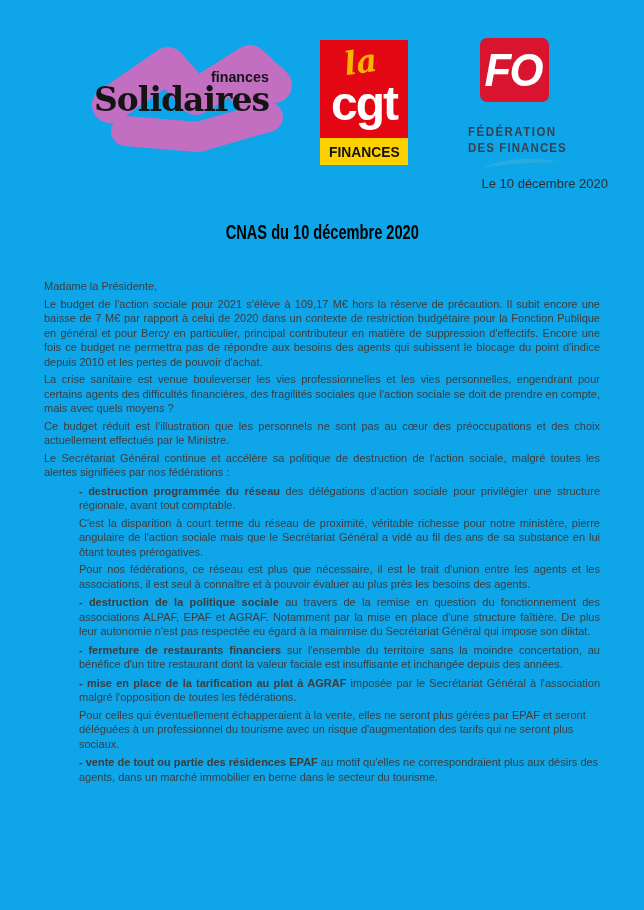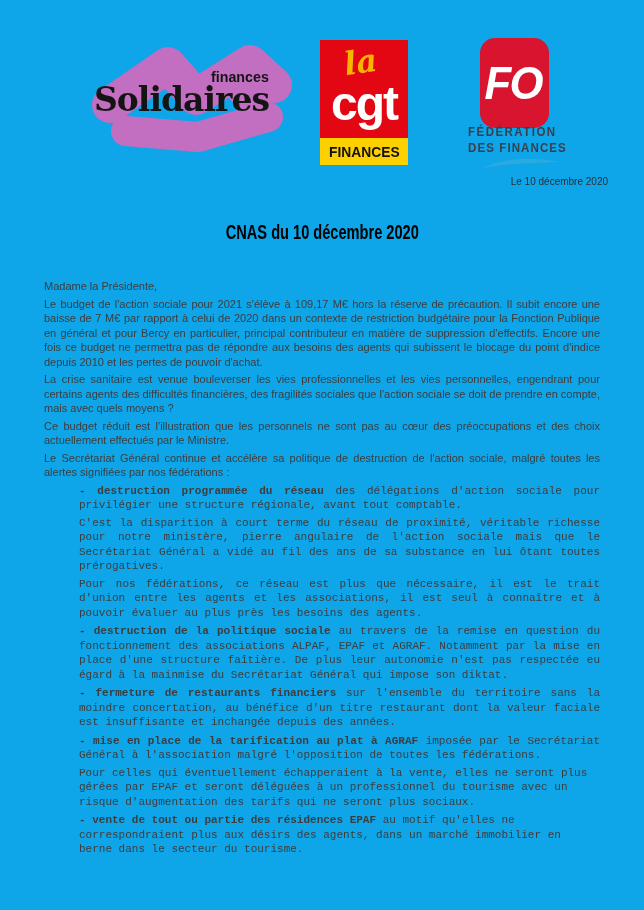--- a/index.html
+++ b/index.html
@@ -37,58 +37,58 @@
     position:absolute; left:0; bottom:0; width:100%; height:27px; background:#fdd100;
     display:flex; align-items:center; justify-content:center;
   }
   .cgt-band span {
     font-weight:bold; font-size:15px; color:#111111; letter-spacing:0px;
     transform:scaleX(0.92); white-space:nowrap;
   }
 
   .logo-fo { position:absolute; left:468px; top:38px; width:140px; height:132px; }
   .fo-box {
-    position:absolute; left:12px; top:0; width:69px; height:90px;
-    background:#d9142f; border-radius:15px;
+    position:absolute; left:12px; top:0; width:69px; height:64px;
+    background:#d9142f; border-radius:7px;
     display:flex; align-items:center; justify-content:center;
   }
   .fo-box span {
     font-style:italic; font-weight:bold; font-size:46px; color:#ffffff;
     letter-spacing:-2px; transform:scaleX(0.95); padding-right:4px;
   }
   .fo-line1, .fo-line2 {
     position:absolute; left:0; font-weight:bold; color:#39404c;
     font-size:12.5px; letter-spacing:1.6px; white-space:nowrap;
     transform:scaleX(0.92); transform-origin:left top;
   }
   .fo-line1 { top:87px; }
   .fo-line2 { top:103px; letter-spacing:1.2px; }
   .fo-swoosh { position:absolute; left:14px; top:119px; }
 
   
   .date-line {
     position:absolute; top:176px; right:36px;
-    font-size:10px; color:#2e2e2e;
+    font-size:13px; color:#2e2e2e;
   }
   .doc-title {
     position:absolute; top:221px; left:0; width:100%; text-align:center;
     font-weight:bold; font-size:20px; color:#000000; line-height:1.1;
   }
   .doc-title span { display:inline-block; transform:scaleX(0.73); transform-origin:center top; white-space:nowrap; }
 
   
   .letter-body {
     position:absolute; left:44px; top:279px; width:556px;
     font-size:11px; line-height:14.5px; color:#3d3d3d;
   }
   .letter-body p { margin:0 0 3px 0; }
   .just { text-align:justify; }
   .rag  { text-align:left; }
   .indent { margin-left:35px; }
-  .indent p { margin:0 0 3px 0;font-family:Liberation Mono, monospace; }
+  .indent p { margin:0 0 3px 0; }
   .bullet { margin-top:4px !important; }
   .bd { font-weight:bold; }
 </style>
 </head>
 <body>
 
 <div class="page">
 
   <div>
 

